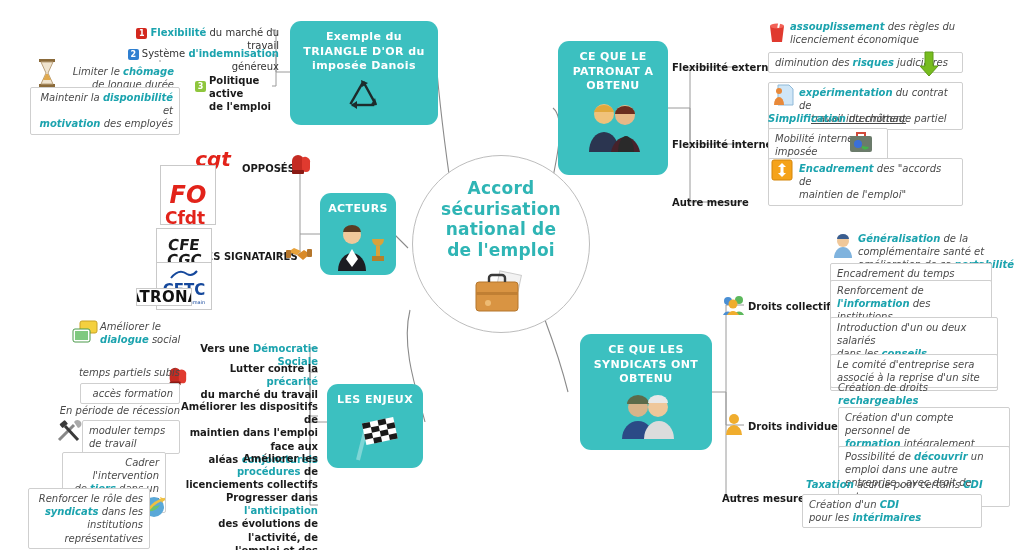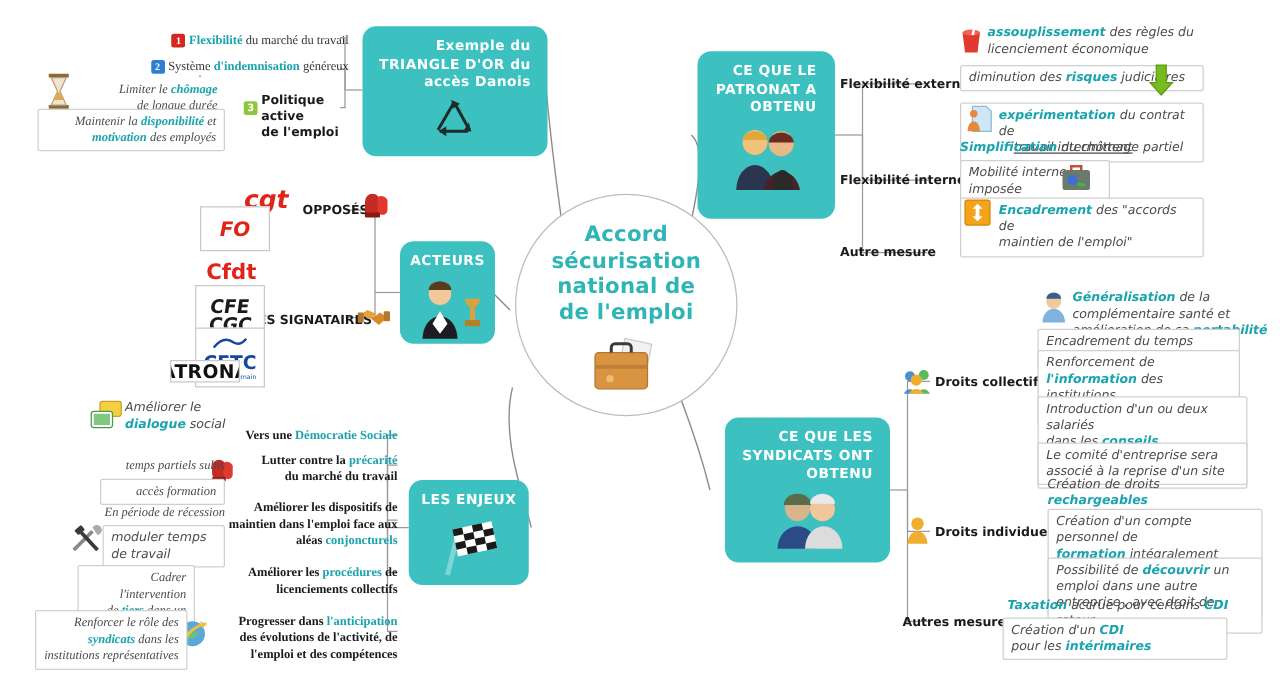--- a/index.html
+++ b/index.html
@@ -26,56 +26,56 @@
   }
   .center-icon { margin-top:9px; }
 
   
   .teal {
     background:#3cc0c0; border-radius:11px;
     display:flex; flex-direction:column; align-items:center;
     padding:9px 10px 7px;
   }
   .teal-label {
-    color:#ffffff; font-weight:bold; font-size:11px; text-align:right;
+    color:#ffffff; font-weight:bold; font-size:11px; text-align:center;
     line-height:1.32; letter-spacing:.4px;
   }
   .teal-icon { margin-top:4px; }
 
   
   .leaf { position:absolute; font-size:10px; line-height:1.32; color:#333; }
   .leaf.boxed {
     background:#fff; border:1px solid #cfcfcf; border-radius:2px;
     padding:3px 6px;
   }
   .leaf.italic { font-style:italic; color:#4a4a4a; }
   .leaf.bold   { font-weight:bold; color:#1a1a1a; }
   .hl  { color:#1ba3ae; font-weight:bold; font-style:normal; }
   .hli { color:#1ba3ae; font-weight:bold; font-style:italic; }
-  .r { text-align:right;font-family:Liberation Serif, serif; }
+  .r { text-align:right; }
 
   
   .badge {
     display:inline-block; width:11px; height:11px; line-height:11px;
     border-radius:2px; color:#fff; font-size:8px; font-weight:bold;
     text-align:center; vertical-align:middle; margin-right:3px;
   }
   .b1{background:#d3281e;} .b2{background:#2f7fd0;} .b3{background:#8fc63d;}
 
   
   .logo {
     background:#fff; border:1px solid #c9c9c9;
     display:flex; align-items:center; justify-content:center;
     font-weight:bold; overflow:hidden;
   }
   .logo-cgt {
     width:46px;height:40px;border:none;background:transparent;
     color:#e2231a;font-size:20px;font-style:italic;
   }
-  .logo-fo { width:56px;height:36px; color:#e2231a; font-size:16px; font-style:italic; }
+  .logo-fo { width:56px;height:60px; color:#e2231a; font-size:24px; font-style:italic; }
   .logo-cfdt { width:50px;height:30px;border:none;background:transparent;
                color:#e2231a;font-size:17px;font-weight:bold; }
   .logo-cfecgc { width:56px;height:50px; color:#1a1a1a; font-size:15px; line-height:1.0; }
   .logo-cftc { width:56px;height:48px; color:#15489c; font-size:15px; }
   .logo-patronat { width:56px;height:18px; font-size:15px; color:#111; letter-spacing:.3px;}
 </style>
 </head>
 <body>
 
 <div id="map">
@@ -141,21 +141,21 @@
         <rect x="6" y="22" width="42" height="3" fill="#c07f33"></rect>
         <circle cx="18" cy="33" r="3" fill="#eebb73"></circle>
       </svg>
     </div>
   </div>
 
   <div class="node teal" style="left:290px; top:21px; width:148px; height:104px;">
     <div class="teal-label">
       <div>Exemple du</div>
       <div>TRIANGLE D'OR du</div>
-      <div>accès Danois</div>
+      <div>imposée Danois</div>
     </div>
     <div class="teal-icon">
       <svg width="46" height="38" viewBox="0 0 46 38">
         <g fill="none" stroke="#1d2b2b" stroke-width="2.4" stroke-linecap="square">
           <path d="M23 5 L34 25"></path>
             <path d="M32 27 L12 27"></path>
             <path d="M10 25 L21 6"></path>
         </g>
         <path d="M34 20 l2 7 l-7 1 z" fill="#1d2b2b"></path>
         <path d="M16 23 l-6 4 l6 4 z" fill="#1d2b2b"></path>
@@ -531,21 +531,21 @@
       <path d="M18 2 a4 4 0 1 1 4 6 z" fill="#aaa"></path>
       <path d="M22 20 L9 6" stroke="#3a3a3a" stroke-width="3"></path>
       <rect x="4" y="2" width="7" height="5" rx="1" fill="#3a3a3a" transform="rotate(-40 7 4)"></rect>
     </svg>
   </div>
 
   <div class="leaf bold r" style="left:176px; top:452px; width:142px;">
     <div><span>Améliorer les </span><span class="hl">procédures</span><span> de</span></div>
     <div>licenciements collectifs</div>
   </div>
-  <div class="leaf italic r boxed" style="left:62px; top:452px; width:94px;">
+  <div class="leaf italic r boxed" style="left:62px; top:452px; width:104px;">
     <div>Cadrer l'intervention</div>
     <div><span>de </span><span class="hli">tiers</span><span> dans un PSE</span></div>
   </div>
 
   <div class="leaf bold r" style="left:168px; top:491px; width:150px;">
     <div><span>Progresser dans </span><span class="hl">l'anticipation</span></div>
     <div>des évolutions de l'activité, de</div>
     <div>l'emploi et des compétences</div>
   </div>
   <div class="node" style="left:142px; top:495px;">

